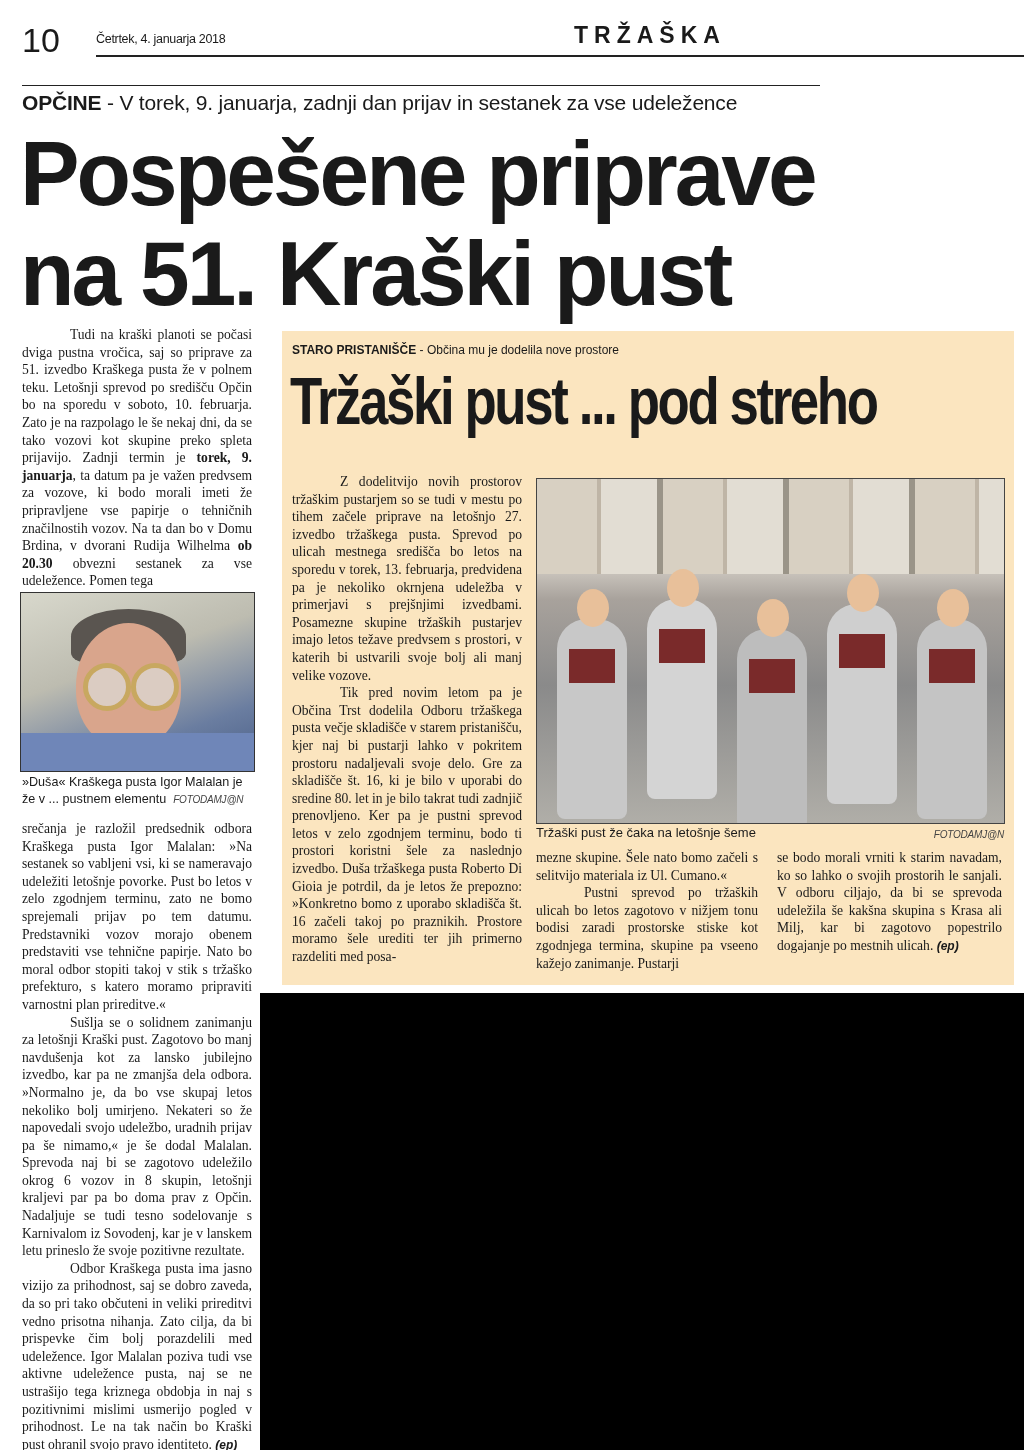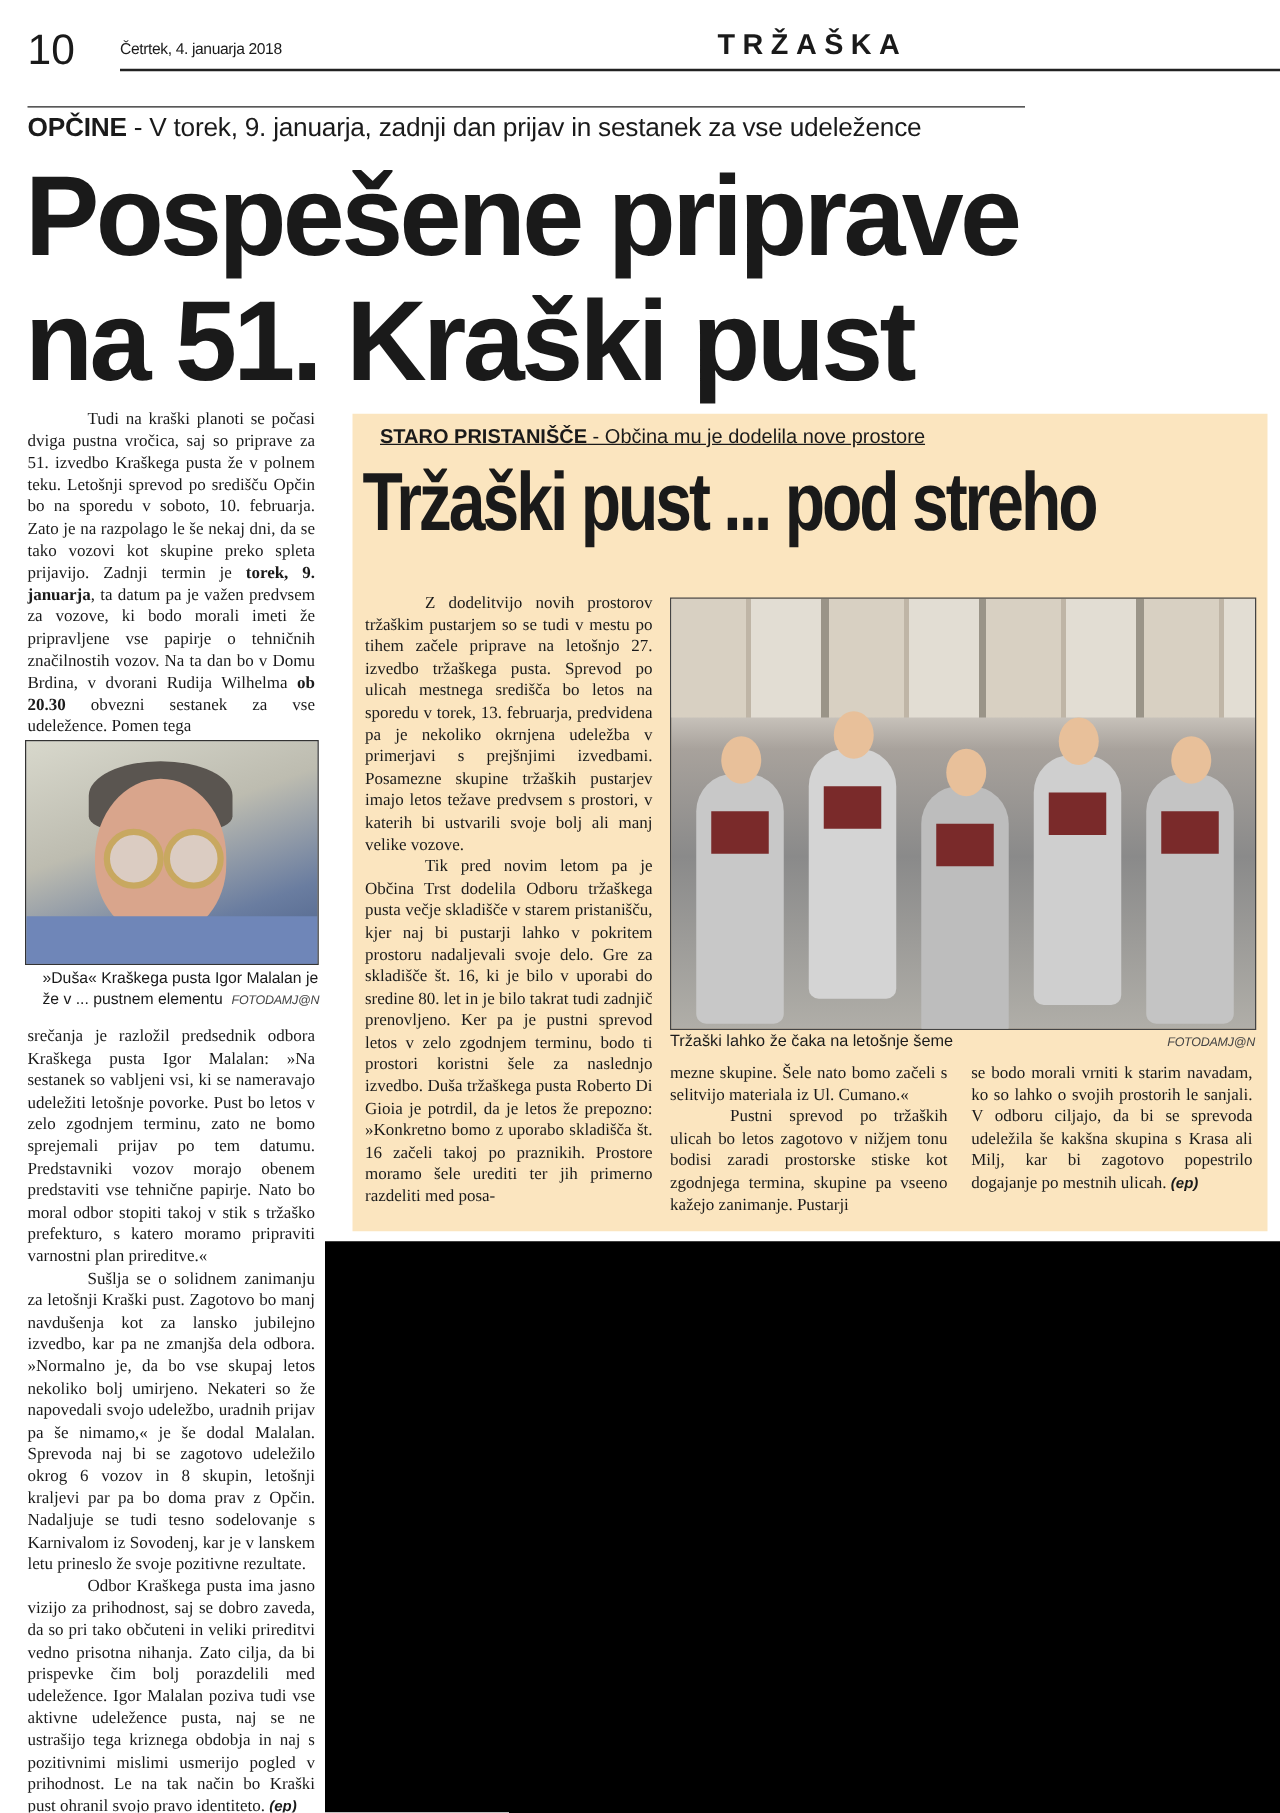--- a/index.html
+++ b/index.html
@@ -21,26 +21,26 @@
   .col-text { font-size:13.6px; line-height:17.6px; text-align:justify; hyphens:manual; }
   .col-text p { margin:0; text-indent:48px; }
   .col-text p.noind { text-indent:0; }
 
   #left-col-a { position:absolute; left:22px; top:326px; width:230px; }
   #portrait { position:absolute; left:20px; top:592px; width:233px; height:178px; border:1px solid #333; background:linear-gradient(160deg,#d8d8cc 0%,#bdbcb0 40%,#6a7da0 75%,#4a5f88 100%); overflow:hidden; }
   #portrait .face { position:absolute; left:55px; top:30px; width:105px; height:125px; border-radius:50% 50% 45% 45%; background:#d9a58c; }
   #portrait .hair { position:absolute; left:50px; top:16px; width:115px; height:55px; border-radius:50% 50% 20% 20%; background:#5a5550; }
   #portrait .glass { position:absolute; top:70px; width:38px; height:38px; border-radius:50%; border:5px solid #c8a860; background:rgba(220,230,230,0.6); }
   #portrait .shirt { position:absolute; left:0; top:140px; width:233px; height:40px; background:#6f86b8; }
-  #portrait-caption { position:absolute; left:22px; top:774px; width:232px; font-size:12.6px; line-height:17px;margin-left:12px; }
+  #portrait-caption { position:absolute; left:22px; top:774px; width:232px; font-size:12.6px; line-height:17px; }
   .credit { font-style:italic; font-size:10px; color:#444; letter-spacing:-0.2px; }
   #left-col-b { position:absolute; left:22px; top:820px; width:230px; }
 
   #box { position:absolute; left:282px; top:331px; width:732px; height:654px; background:#fbe5bf; }
-  #box-kicker { position:absolute; left:22px; top:6px; font-size:16px; line-height:26px; white-space:nowrap;text-decoration:underline; }
+  #box-kicker { position:absolute; left:10px; top:6px; font-size:12px; line-height:26px; white-space:nowrap; }
   #box-kicker b { font-weight:bold; }
   #box-headline { position:absolute; left:8px; top:32px; font-size:66px; line-height:76px; font-weight:bold; letter-spacing:-3px; white-space:nowrap; transform:scaleX(0.80); transform-origin:left top; margin:0; }
   #box-deck { position:absolute; left:10px; top:114px; font-size:17.4px; line-height:22px; font-style:italic; white-space:nowrap; letter-spacing:-0.5px; }
   #box-col-a { position:absolute; left:10px; top:142px; width:230px; }
   #box-photo { position:absolute; left:254px; top:147px; width:467px; height:344px; border:1px solid #444; overflow:hidden; background:linear-gradient(180deg,#cfc6b8 0%,#e6e1d8 20%,#a8a29c 35%,#8a8a8a 60%,#b0aea8 100%); }
   #box-photo .bldg { position:absolute; left:0; top:0; width:467px; height:95px; background:repeating-linear-gradient(90deg,#d8d0c2 0 60px,#bfb5a6 60px 64px,#e2ddd3 64px 120px,#9a9488 120px 126px); }
   #box-photo .dancer { position:absolute; width:70px; height:200px; border-radius:30px 30px 8px 8px; }
   #box-photo .dancer::before { content:""; position:absolute; left:20px; top:-30px; width:32px; height:38px; border-radius:50%; background:#e8c09a; }
   #box-photo .dancer::after { content:""; position:absolute; left:12px; top:30px; width:46px; height:34px; background:#7a2a2a; }
   #box-photo-caption { position:absolute; left:254px; top:493px; width:468px; font-size:13px; line-height:18px; }
@@ -91,21 +91,21 @@
   </div>
 
   <div id="box-photo">
     <div class="bldg"></div>
     <div class="dancer" style="left:20px;top:140px;background:#c8c8c8"></div>
     <div class="dancer" style="left:110px;top:120px;background:#d4d4d4"></div>
     <div class="dancer" style="left:200px;top:150px;background:#bdbdbd"></div>
     <div class="dancer" style="left:290px;top:125px;background:#cfcfcf"></div>
     <div class="dancer" style="left:380px;top:140px;background:#c4c4c4"></div>
   </div>
-  <div id="box-photo-caption" class="sans"><span>Tržaški lahko že čaka na letošnje šeme</span><span class="credit">FOTODAMJ@N</span></div>
+  <div id="box-photo-caption" class="sans"><span>Tržaški pust že čaka na letošnje šeme</span><span class="credit">FOTODAMJ@N</span></div>
 
   <div id="box-col-c" class="col-text serif">
     <p class="noind"><span>se bodo morali vrniti k starim navadam, ko so lahko o svojih prostorih le sanjali. V odboru ciljajo, da bi se sprevoda udeležila še kakšna skupina s Krasa ali Milj, kar bi zagotovo popestrilo dogajanje po mestnih ulicah. </span><b class="sans" style="font-style:italic;font-size:12px">(ep)</b></p>
   </div>
   <div id="box-col-b" class="col-text serif">
     <p class="noind">mezne skupine. Šele nato bomo začeli s selitvijo materiala iz Ul. Cumano.«</p>
     <p>Pustni sprevod po tržaških ulicah bo letos zagotovo v nižjem tonu bodisi zaradi prostorske stiske kot zgodnjega termina, skupine pa vseeno kažejo zanimanje. Pustarji</p>
   </div>
 </div>
 

